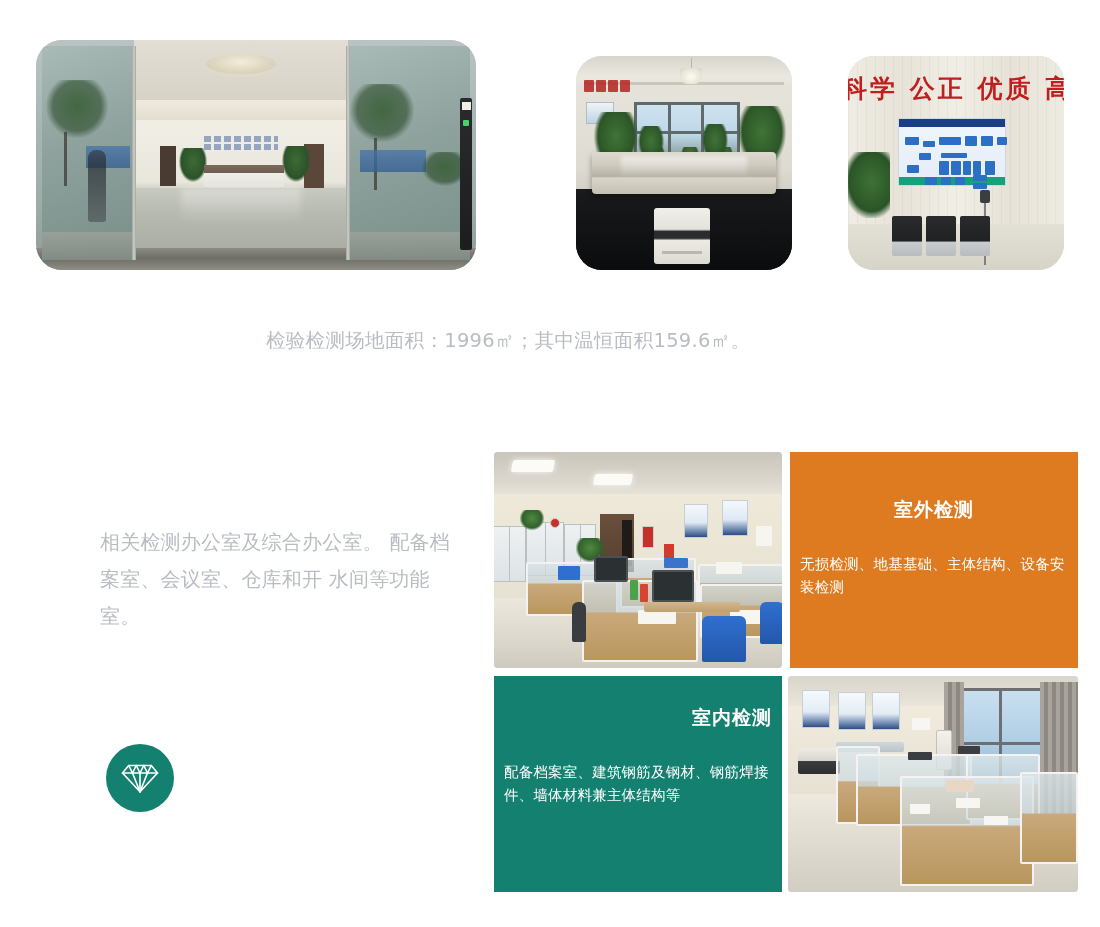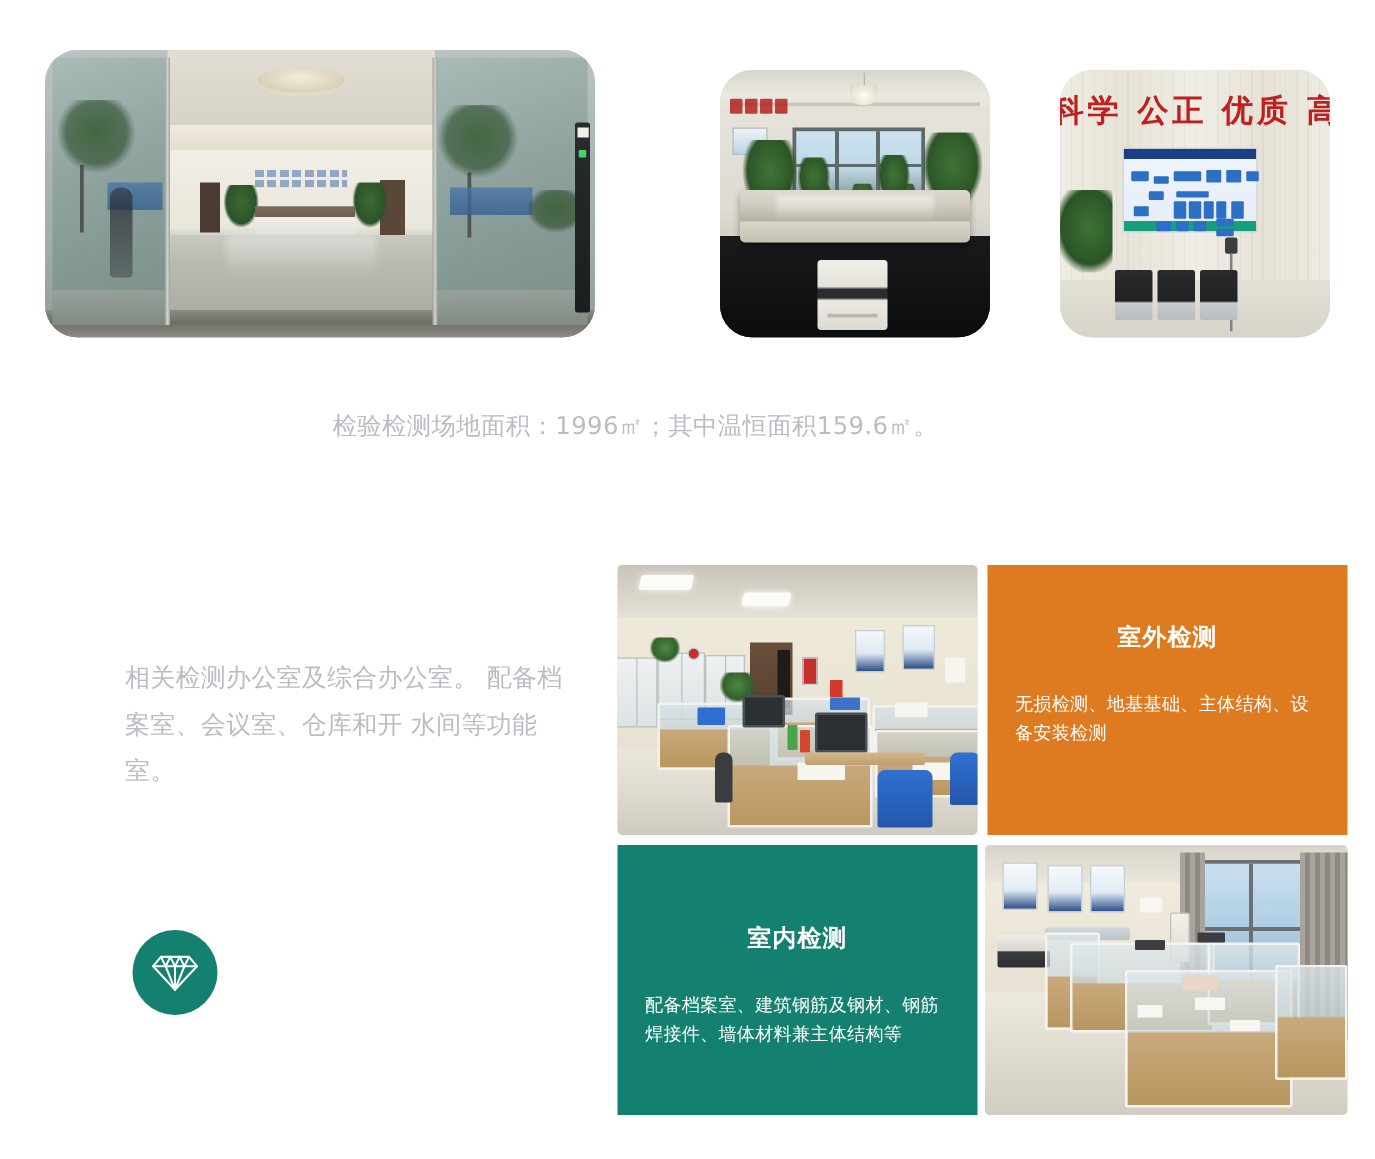--- a/index.html
+++ b/index.html
@@ -277,34 +277,34 @@
 
   
   #diamond-badge {
     position:absolute; left:106px; top:744px; width:68px; height:68px;
     border-radius:50%; background:#14806f;
     display:flex; align-items:center; justify-content:center;
   }
   #diamond-badge svg { width:40px; height:40px; display:block; }
 
   
-  .info-card { position:absolute; padding:0 22px; color:#ffffff; }
+  .info-card { position:absolute; padding:0 10px; color:#ffffff; }
   #card-outdoor { left:790px; top:452px; width:288px; height:216px; background:#de7a1f; }
   #card-indoor  { left:494px; top:676px; width:288px; height:216px; background:#14806f; }
   .card-title {
     text-align:center; font-weight:bold; font-size:19px; letter-spacing:1px;
     font-family:"DejaVu Sans","Liberation Sans",sans-serif;
   }
   .card-body {
     font-size:14.5px; line-height:23px; letter-spacing:.2px;
     font-family:"DejaVu Sans","Liberation Sans",sans-serif;
   }
   #card-outdoor .card-title { margin-top:45px; }
   #card-outdoor .card-body  { margin-top:30px; }
-  #card-indoor  .card-title { margin-top:62px; }
+  #card-indoor  .card-title { margin-top:29px;text-align:right; }
   #card-indoor  .card-body  { margin-top:30px; }
 </style>
 </head>
 <body>
 
 <div class="page">
 
   <div class="photo rounded" id="photo-lobby">
     <div class="photo-inner">
       <div class="lobby-sky"></div>

